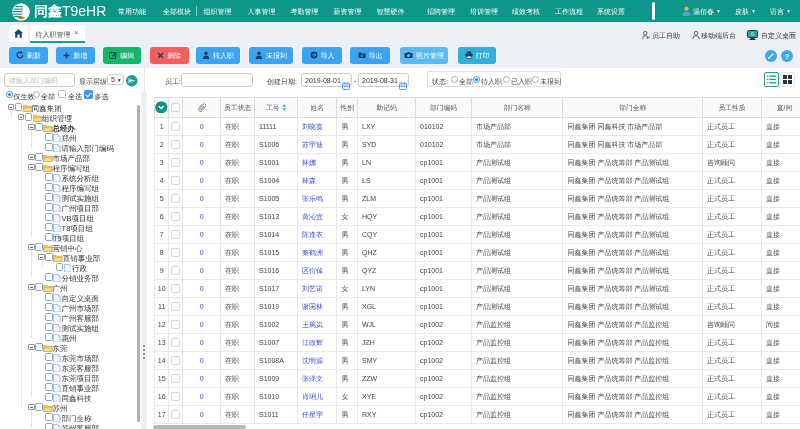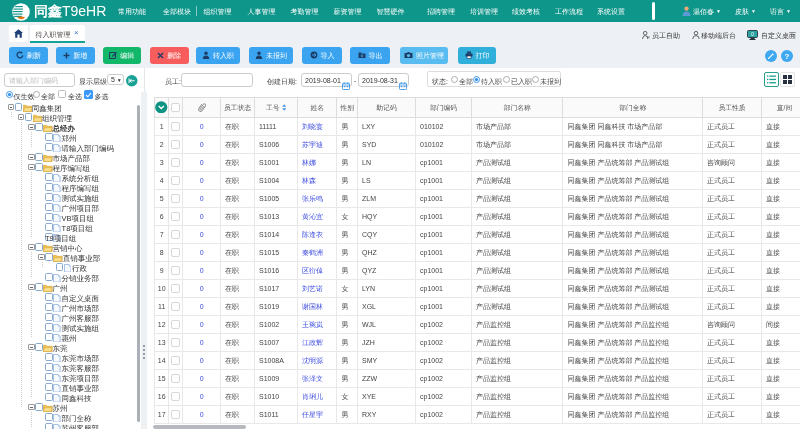--- a/index.html
+++ b/index.html
@@ -329,21 +329,21 @@
         <path d="M5,0.4 L5,2.5 L7.1,2.5 Z" fill="#9DBDE8"></path>
       </svg></span>
     <span style="position:absolute;left:61.6px;top:0.5px;">T8项目组</span>
   </div>
 <div class="trow" style="left:0;top:232.0px;width:140px;">
     <span class="tchk" style="left:45.4px;"></span>
     <span style="position:absolute;left:53.4px;top:1px;"><svg width="7.5" height="8.5" viewBox="0 0 7.5 8.5" style="vertical-align:-1px">
         <path d="M0.4,0.4 L5,0.4 L7.1,2.5 L7.1,8.1 L0.4,8.1 Z" fill="#F6FAFF" stroke="#7BA2D8" stroke-width="0.7"></path>
         <path d="M5,0.4 L5,2.5 L7.1,2.5 Z" fill="#9DBDE8"></path>
       </svg></span>
-    <span style="position:absolute;left:45px;top:0.5px;">T9项目组</span>
+    <span style="position:absolute;left:53px;top:0.5px;">T9项目组</span>
   </div>
 <div class="trow" style="left:0;top:242.0px;width:140px;">
     <span class="texp" style="left:28.1px;"></span>
     <span class="tchk" style="left:35.1px;"></span>
     <span style="position:absolute;left:43.1px;top:1px;"><svg width="9.5" height="8" viewBox="0 0 10 8" style="vertical-align:-1px">
         <path d="M0.3,1.2 L3.6,1.2 L4.4,2.2 L9.7,2.2 L9.7,7.7 L0.3,7.7 Z" fill="#F2C14E" stroke="#C99B2E" stroke-width="0.5"></path>
         <path d="M1.6,3.6 L9.7,3.6 L8.6,7.7 L0.4,7.7 Z" fill="#FBDE8B" stroke="#C99B2E" stroke-width="0.5"></path>
       </svg></span>
     <span style="position:absolute;left:52.4px;top:0.5px;">营销中心</span>
   </div>

